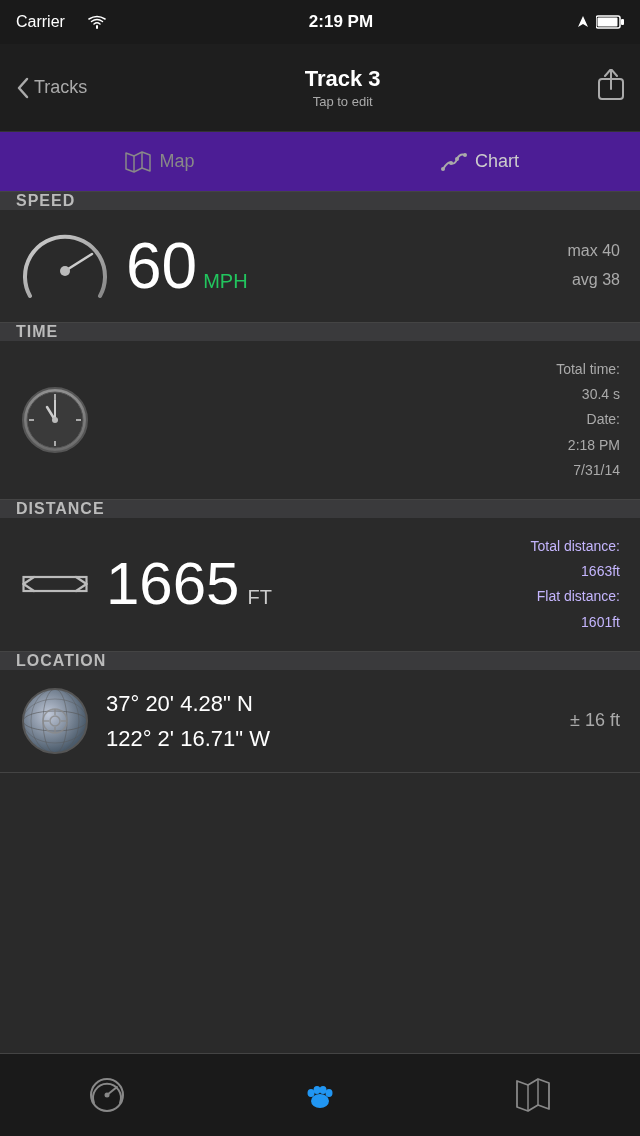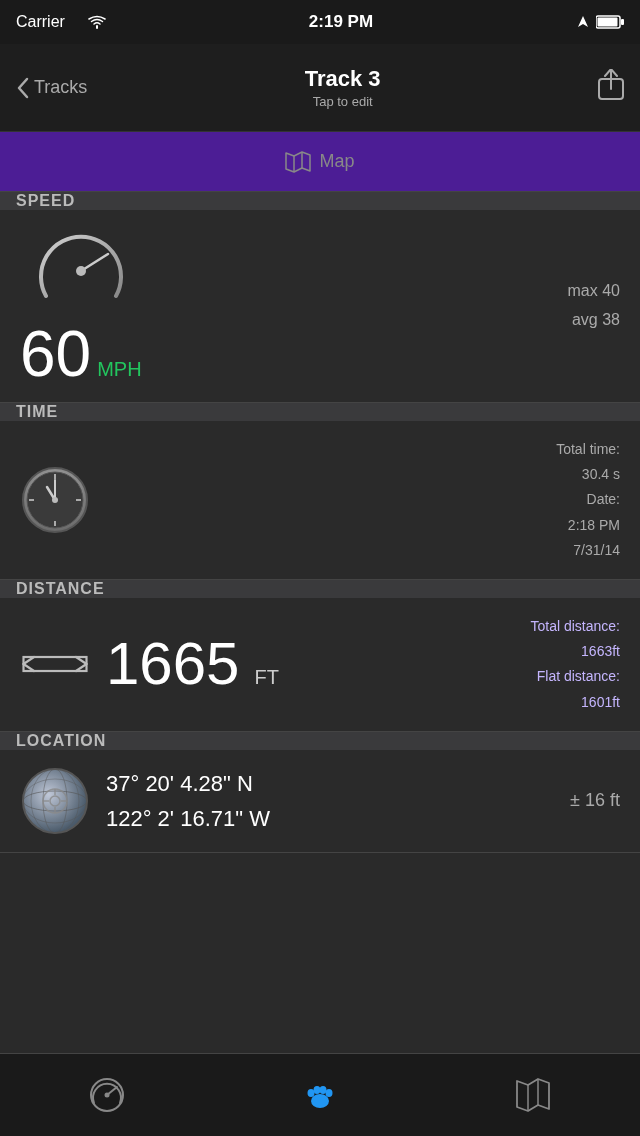--- a/index.html
+++ b/index.html
@@ -104,21 +104,20 @@
       display: flex;
       align-items: center;
       justify-content: space-between;
       border-bottom: 1px solid #444;
       min-height: 110px;
     }
     .speed-left {
       display: flex;
       align-items: center;
       gap: 16px;
-      flex-direction: column;
     }
     .speedometer {
       width: 90px;
       height: 80px;
     }
     .speed-value {
       display: flex;
       align-items: baseline;
       gap: 6px;
     }
@@ -196,21 +195,21 @@
       align-items: center;
       gap: 16px;
     }
     .distance-icon {
       width: 70px;
       height: 60px;
     }
     .distance-value {
       display: flex;
       align-items: baseline;
-      gap: 15px;
+      gap: 8px;
     }
     .distance-number {
       font-size: 60px;
       font-weight: 300;
       color: #fff;
       line-height: 1;
     }
     .distance-unit {
       font-size: 20px;
       color: #ccc;
@@ -324,20 +323,30 @@
 </div>
 
 <div class="tabs">
   <div class="tab">
     <svg width="26" height="22" viewBox="0 0 26 22">
       <path d="M1 2 L9 5 L17 1 L25 4 L25 20 L17 17 L9 21 L1 18 Z" stroke="#888" stroke-width="1.5" fill="none" stroke-linejoin="round"></path>
       <path d="M9 5 L9 21" stroke="#888" stroke-width="1.5"></path>
       <path d="M17 1 L17 17" stroke="#888" stroke-width="1.5"></path>
     </svg>
     <span>Map</span>
+  </div>
+  <div class="tab active">
+    <svg width="26" height="22" viewBox="0 0 26 22">
+      <path d="M2 18 Q7 10 10 12 Q14 14 16 8 Q19 2 24 4" stroke="#aaa" stroke-width="2" fill="none" stroke-linecap="round" stroke-linejoin="round"></path>
+      <circle cx="2" cy="18" r="2" fill="#aaa"></circle>
+      <circle cx="10" cy="12" r="2" fill="#aaa"></circle>
+      <circle cx="16" cy="8" r="2" fill="#aaa"></circle>
+      <circle cx="24" cy="4" r="2" fill="#aaa"></circle>
+    </svg>
+    <span>Chart</span>
   </div>
 </div>
 
 <div class="section-header">
   <span>SPEED</span>
 </div>
 <div class="speed-section">
   <div class="speed-left">
 
     <svg class="speedometer" width="90" height="80" viewBox="0 0 90 80">

